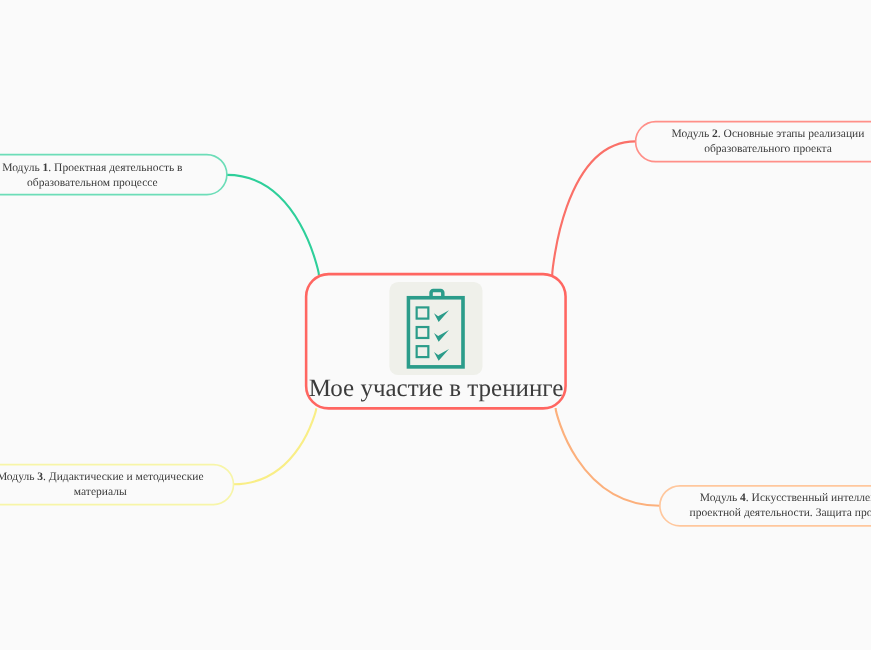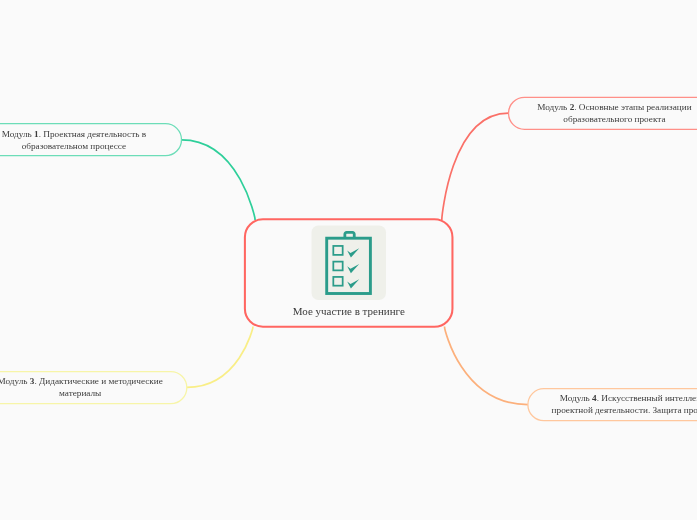--- a/index.html
+++ b/index.html
@@ -10,21 +10,21 @@
   svg#shapes{position:absolute;left:0;top:0;width:697px;height:520px;}
 
   .node{position:absolute;}
   .node .label{display:block;transform:translateZ(0);color:#3c3c3c;text-align:center;}
 
   #center-node{left:244px;top:217.4px;width:209.6px;height:109.2px;}
   #center-icon-wrap{position:absolute;left:67.5px;top:8.1px;
      width:74.5px;height:74.5px;
      display:flex;align-items:center;justify-content:center;}
   #center-label{position:absolute;left:0;right:0;top:85.4px;
-     font-size:11px;line-height:17px;font-family:Liberation Serif, serif;}
+     font-size:20px;line-height:17px;font-family:Liberation Serif, serif;}
 
   .mnode .label{font-size:9.22px;line-height:12.1px;padding:0 17px;
      position:absolute;left:0;right:0;top:50%;transform:translateY(-50%) translateZ(0);}
 </style>
 </head>
 <body>
 
 <div id="canvas">
 
   <svg id="shapes" viewBox="0 0 697 520" width="697" height="520">

